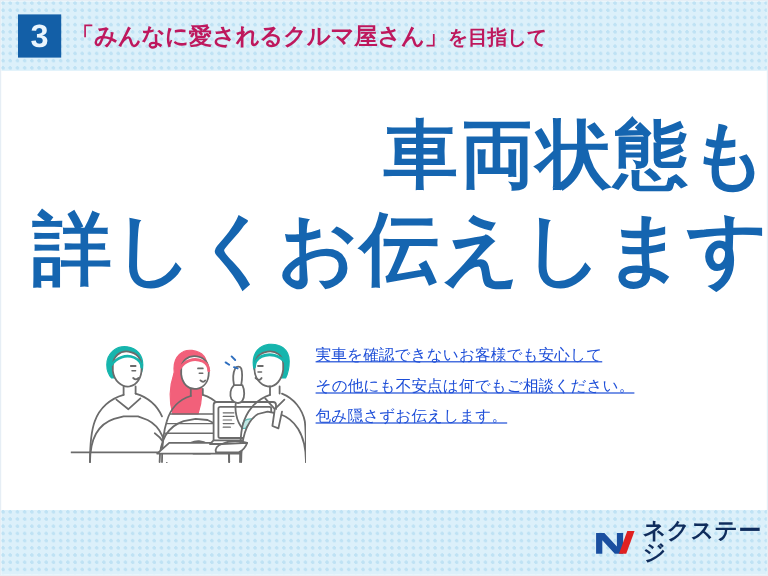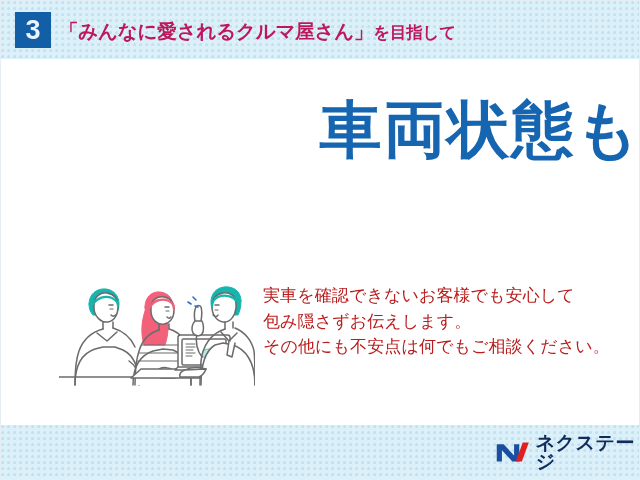--- a/index.html
+++ b/index.html
@@ -96,24 +96,25 @@
     display: block;
     margin-top: 13px;
   }
 
   
   #body-copy {
     position: absolute;
     left: 262px;
     top: 282px;
     width: 360px;
-    color: #b91c1c;
-    font-size: 17px;
+    color: #1d4ed8;
+    font-size: 13px;
     line-height: 25.5px;
     letter-spacing: 0.1px;
+    text-decoration: underline;
   }
   #body-copy .line { display: block; white-space: nowrap; }
 
   
   #illustration {
     position: absolute;
     left: 58px;
     top: 276px;
     width: 196px;
     height: 112px;
@@ -147,20 +148,21 @@
   <div class="dot-band" id="header-band"></div>
 
   <div id="step-badge">3</div>
 
   <div id="header-title">
     <span>「みんなに愛されるクルマ屋さん」</span><span class="sub">を目指して</span>
   </div>
 
   <div id="headline">
     <span id="headline-line1">車両状態も</span>
+    <span id="headline-line2">詳しくお伝えします</span>
   </div>
 
   <div id="illustration">
     <svg width="196" height="112" viewBox="0 0 196 112" xmlns="http://www.w3.org/2000/svg">
       <g fill="none" stroke="#6b6b6b" stroke-width="1.5" stroke-linecap="round" stroke-linejoin="round">
 
         <g>
           <path d="M16 108 C16 86 24 76 36 72 L44 70 L56 70 L64 73 C74 78 80 88 80 108" fill="#ffffff"></path>
 
           <path d="M30 27 C30 17 38 11 47 12 C55 13 60 19 60 27 C60 32 58 36 56 38 L34 38 C31 35 30 31 30 27 Z" fill="#16b5ad" stroke="#16b5ad" stroke-width="1"></path>
@@ -258,22 +260,22 @@
           <path d="M126 93 C122 94 120 97 121 100 L140 100 C144 98 146 95 147 92 Z" fill="#ffffff"></path>
 
           <path d="M134 20 L137 23 M129 25 L132 27 M136 29 L139 30" stroke="#2f6fbf" stroke-width="1.6"></path>
         </g>
       </g>
     </svg>
   </div>
 
   <div id="body-copy">
     <span class="line">実車を確認できないお客様でも安心して</span>
+    <span class="line">その他にも不安点は何でもご相談ください。</span>
     <span class="line">包み隠さずお伝えします。</span>
-    <span class="line">その他にも不安点は何でもご相談ください。</span>
   </div>
 
   <div class="dot-band" id="footer-band"></div>
 
   <div id="logo">
     <svg id="logo-mark" width="40" height="26" viewBox="0 0 40 26">
       <path d="M2 24 L2 4 L10 4 L22 17 L22 4 L28 4 L28 24 L20 24 L8 11 L8 24 Z" fill="#1a4fa0"></path>
       <path d="M24 24 L32 2 L39 2 L31 24 Z" fill="#e02020"></path>
     </svg>
     <span id="logo-text">ネクステージ</span>

